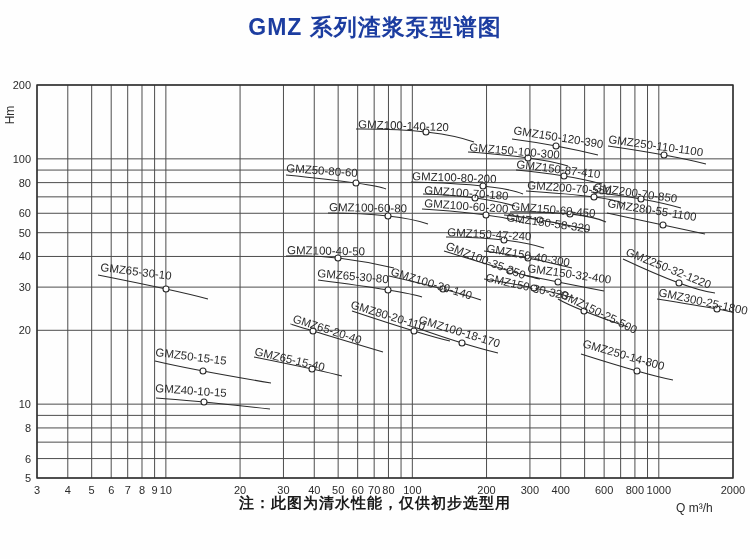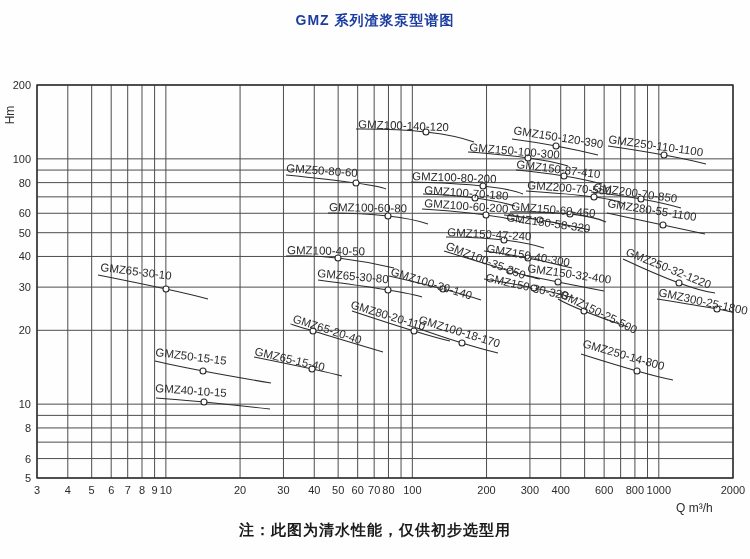--- a/index.html
+++ b/index.html
@@ -6,24 +6,24 @@
   .page{
     position:relative;
     width:750px;height:559px;
     background:#fefefe;
     font-family:"Liberation Sans", sans-serif;
     overflow:hidden;
   }
   .chart-title{
     position:absolute;top:12px;left:0;width:100%;
     text-align:center;
-    font-size:14px;font-weight:bold;letter-spacing:1px;
+    font-size:23px;font-weight:bold;letter-spacing:1px;
   }
   .chart-note{
-    position:absolute;top:521px;left:0;width:100%;
+    position:absolute;top:494px;left:0;width:100%;
     text-align:center;
     font-size:15px;font-weight:bold;color:#1a1a1a;letter-spacing:1px;
   }
   svg{position:absolute;top:0;left:0;}
   svg text{font-family:"Liberation Sans", sans-serif;}
 </style>
 </head>
 <body>
 
 <div class="page">

